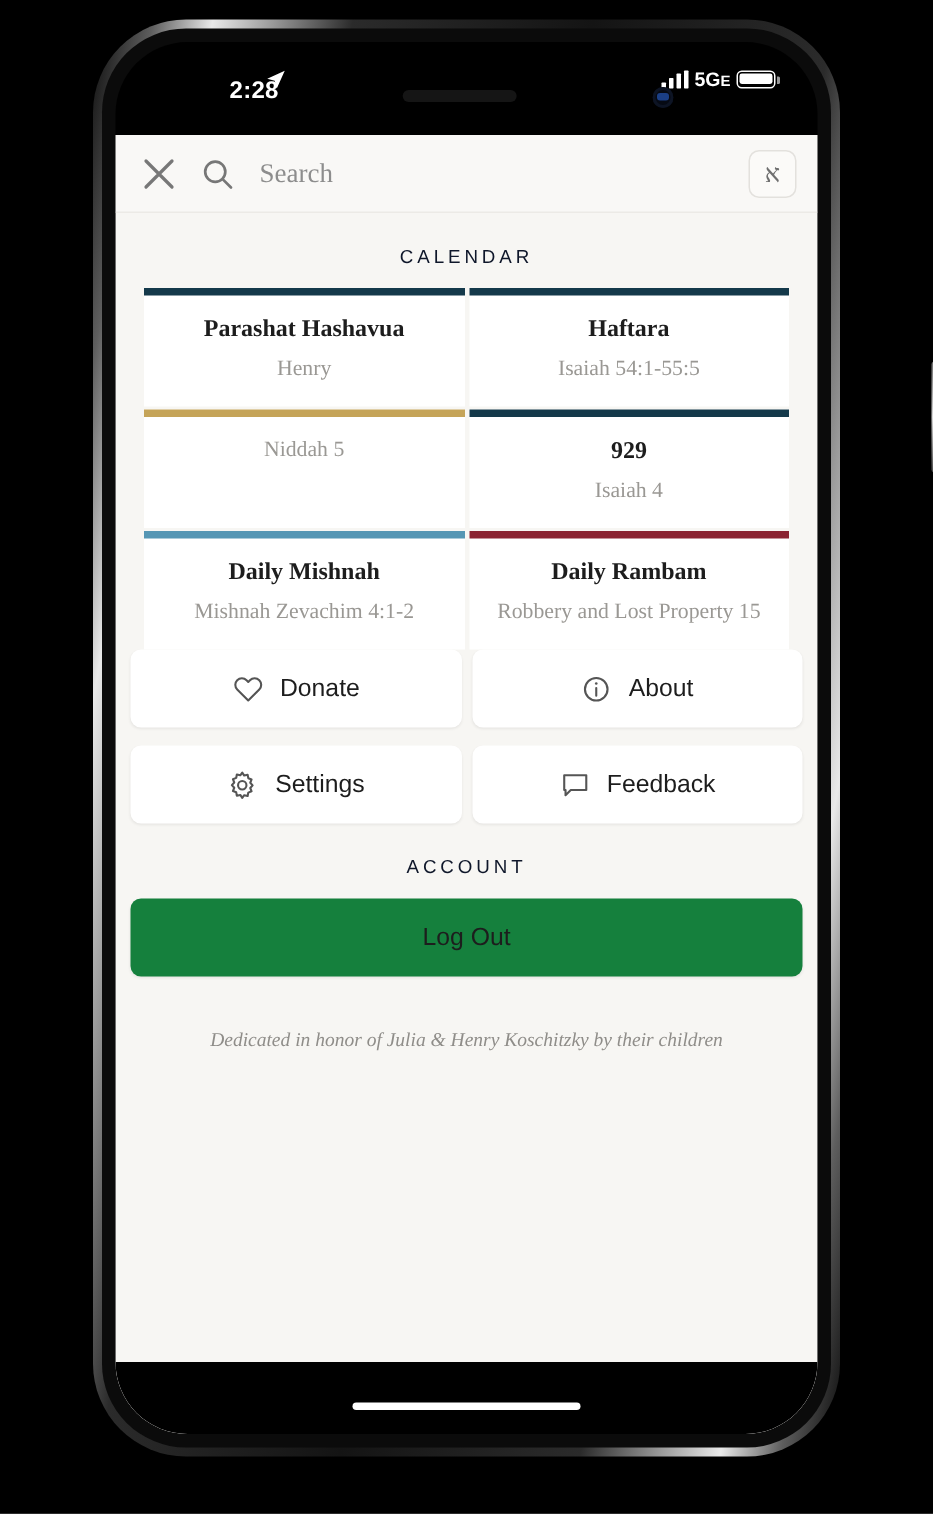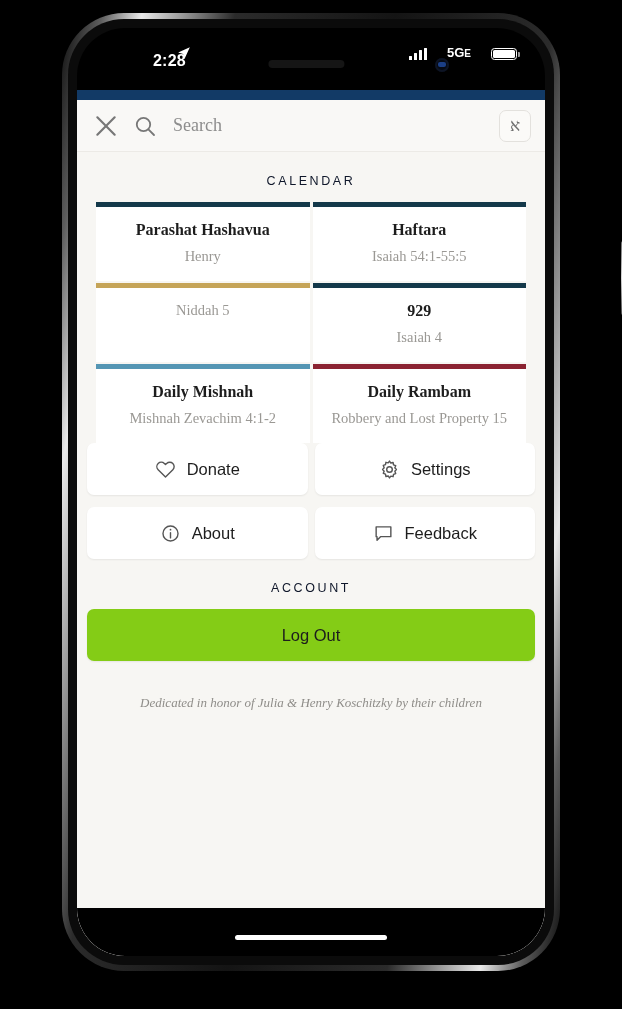--- a/index.html
+++ b/index.html
@@ -53,21 +53,21 @@
 
   
   .statusbar{
     position:absolute; left:0; top:0; width:100%; height:62px; color:#fff; z-index:20;
   }
   .status-time{
     position:absolute; left:36px; top:24px; font-size:16px; font-weight:700;
     letter-spacing:.2px; font-family:"Liberation Sans",sans-serif;margin-left:40px;
   }
   .loc-arrow{ position:absolute; left:100px; top:18px; width:14px; height:14px; }
-  .status-right{ position:absolute; right:28px; top:17px; display:flex; align-items:flex-end; gap:20px; }
+  .status-right{ position:absolute; right:28px; top:17px; display:flex; align-items:center; gap:4px; }
   .bars{ display:flex; align-items:flex-end; gap:2px; height:12px; }
   .bars i{ display:block; width:3px; background:#fff; border-radius:.5px; }
   .bars i:nth-child(1){ height:4px; }
   .bars i:nth-child(2){ height:7px; }
   .bars i:nth-child(3){ height:10px; }
   .bars i:nth-child(4){ height:12px; }
   .net-label{ font-size:13px; font-weight:600; letter-spacing:0; }
   .net-label .e{ font-size:10px; }
   .battery{
     width:26px; height:12px; border:1.6px solid #fff; border-radius:3.5px;
@@ -75,21 +75,21 @@
   }
   .battery::after{
     content:""; position:absolute; right:-4px; top:3.2px; width:2px; height:5px;
     background:rgba(255,255,255,.6); border-radius:0 1px 1px 0;
   }
   .battery b{ display:block; height:100%; background:#fff; border-radius:1.6px; }
 
   
   .app{
     position:absolute; left:0; top:62px; right:0; bottom:0; background:#f7f6f3;
-    display:flex; flex-direction:column;justify-content:flex-end;
+    display:flex; flex-direction:row;justify-content:flex-end;
   }
   .app-accentbar{ height:10px; background:#123a66; flex:0 0 auto; }
   .app-body{ flex:1 1 auto; overflow:hidden; background:#f7f6f3; }
 
   
   .searchbar{
     height:52px; background:#f9f8f6; display:flex; align-items:center;
     padding:0 14px 0 16px; border-bottom:1px solid #eceae6;
   }
   .icon-btn{ background:none; border:none; cursor:pointer; display:flex; align-items:center; justify-content:center; }
@@ -135,21 +135,21 @@
     background:#fff; border:none; border-radius:7px; height:52px;
     display:flex; align-items:center; justify-content:center; gap:11px;
     cursor:pointer; box-shadow:0 1px 2px rgba(0,0,0,.07);
     font-family:"Liberation Sans",sans-serif; font-size:16.5px; color:#1d1d1d;
   }
   .more-btn svg{ width:21px; height:21px; flex:0 0 auto; }
 
   
   .acct-wrap{ padding:0 10px; }
   .logout-btn{
-    width:100%; height:52px; background:#84cc16; border:none; border-radius:7px;
+    width:100%; height:52px; background:#15803d; border:none; border-radius:7px;
     box-shadow:0 1px 2px rgba(0,0,0,.07); cursor:pointer;
     font-family:"Liberation Sans",sans-serif; font-size:16.5px; color:#1d1d1d;
   }
   .dedication{
     text-align:center; font-family:"Liberation Serif",serif; font-style:italic;
     font-size:13px; color:#8f8d89; padding:34px 18px 0;
   }
 
   
   .home-bar{
@@ -246,38 +246,38 @@
               <div class="more-grid">
                   <button class="more-btn">
                     <svg viewBox="0 0 24 24">
                       <path d="M12 20.5 3.6 12.2a5 5 0 0 1 7.1-7.1l1.3 1.3 1.3-1.3a5 5 0 0 1 7.1 7.1Z" fill="none" stroke="#555" stroke-width="1.6" stroke-linejoin="round"></path>
                     </svg>
                     <span>Donate</span>
                   </button>
                   <button class="more-btn">
                     <svg viewBox="0 0 24 24">
                       <g fill="none" stroke="#555" stroke-width="1.6">
-                        <circle cx="12" cy="12" r="3.2"></circle>
-                        <path d="M12 2.4l1.5 2.2 2.6-.6.5 2.6 2.5 1-1 2.5 1.8 2-1.8 2 1 2.5-2.5 1-.5 2.6-2.6-.6L12 21.6l-1.5-2.2-2.6.6-.5-2.6-2.5-1 1-2.5-1.8-2 1.8-2-1-2.5 2.5-1 .5-2.6 2.6.6Z" stroke-linejoin="round"></path>
-                      </g>
-                    </svg>
-                    <span>Settings</span>
-                  </button>
-                  <button class="more-btn">
-                    <svg viewBox="0 0 24 24">
-                      <g fill="none" stroke="#555" stroke-width="1.6">
                         <circle cx="12" cy="12" r="8.6"></circle>
                         <path d="M12 11v6" stroke-linecap="round"></path>
                         <circle cx="12" cy="7.6" r="1" fill="#555" stroke="none"></circle>
                       </g>
                     </svg>
                     <span>About</span>
                   </button>
                   <button class="more-btn">
                     <svg viewBox="0 0 24 24">
+                      <g fill="none" stroke="#555" stroke-width="1.6">
+                        <circle cx="12" cy="12" r="3.2"></circle>
+                        <path d="M12 2.4l1.5 2.2 2.6-.6.5 2.6 2.5 1-1 2.5 1.8 2-1.8 2 1 2.5-2.5 1-.5 2.6-2.6-.6L12 21.6l-1.5-2.2-2.6.6-.5-2.6-2.5-1 1-2.5-1.8-2 1.8-2-1-2.5 2.5-1 .5-2.6 2.6.6Z" stroke-linejoin="round"></path>
+                      </g>
+                    </svg>
+                    <span>Settings</span>
+                  </button>
+                  <button class="more-btn">
+                    <svg viewBox="0 0 24 24">
                       <path d="M3.6 4.4h16.8v11.2H8.6l-4 4v-4H3.6Z" fill="none" stroke="#555" stroke-width="1.6" stroke-linejoin="round"></path>
                     </svg>
                     <span>Feedback</span>
                   </button>
                 </div>
             </div>
 
             <div class="section-label">ACCOUNT</div>
             <div class="acct-wrap">
               <button class="logout-btn">Log Out</button>

